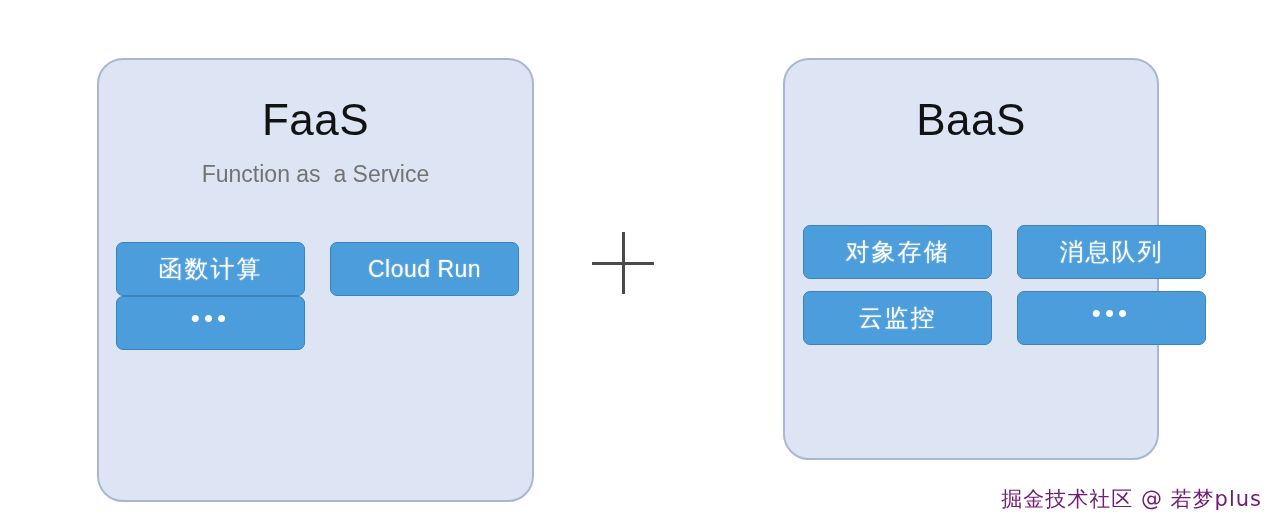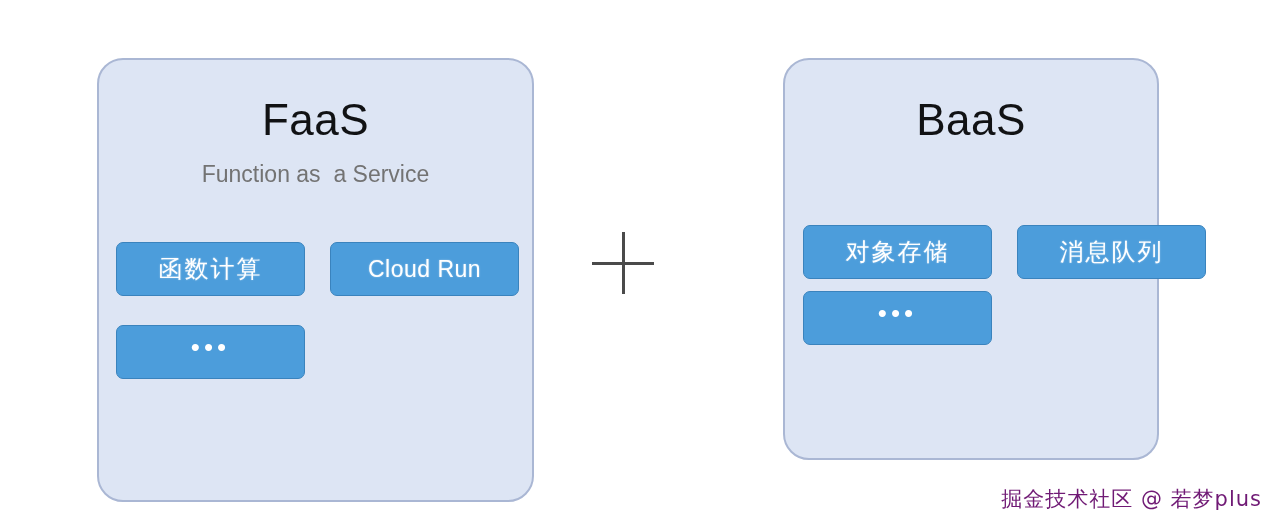--- a/index.html
+++ b/index.html
@@ -75,21 +75,20 @@
   .chip-grid {
     position: absolute;
     display: grid;
     grid-template-columns: 189px 189px;
     column-gap: 25px;
   }
   #faas-grid {
     left: 17px;
     top: 182px;
     grid-auto-rows: 54px;
-    row-gap: 29px;
   }
   #baas-grid {
     left: 18px;
     top: 165px;
     grid-auto-rows: 54px;
     row-gap: 12px;
   }
 
   .chip {
     box-sizing: border-box;
@@ -176,19 +175,20 @@
   <div id="plus-connector">
     <div class="bar-h"></div>
     <div class="bar-v"></div>
   </div>
 
   <div class="panel" id="panel-baas">
     <div class="panel-title">BaaS</div>
     <div class="chip-grid" id="baas-grid">
       <div class="chip cjk">对象存储</div>
       <div class="chip cjk">消息队列</div>
+      <div class="chip cjk">云监控</div>
       <div class="chip ellipsis">•••</div>
     </div>
   </div>
 
   <div id="watermark">掘金技术社区 @ 若梦plus</div>
 
 </div>
 
 </body></html>

